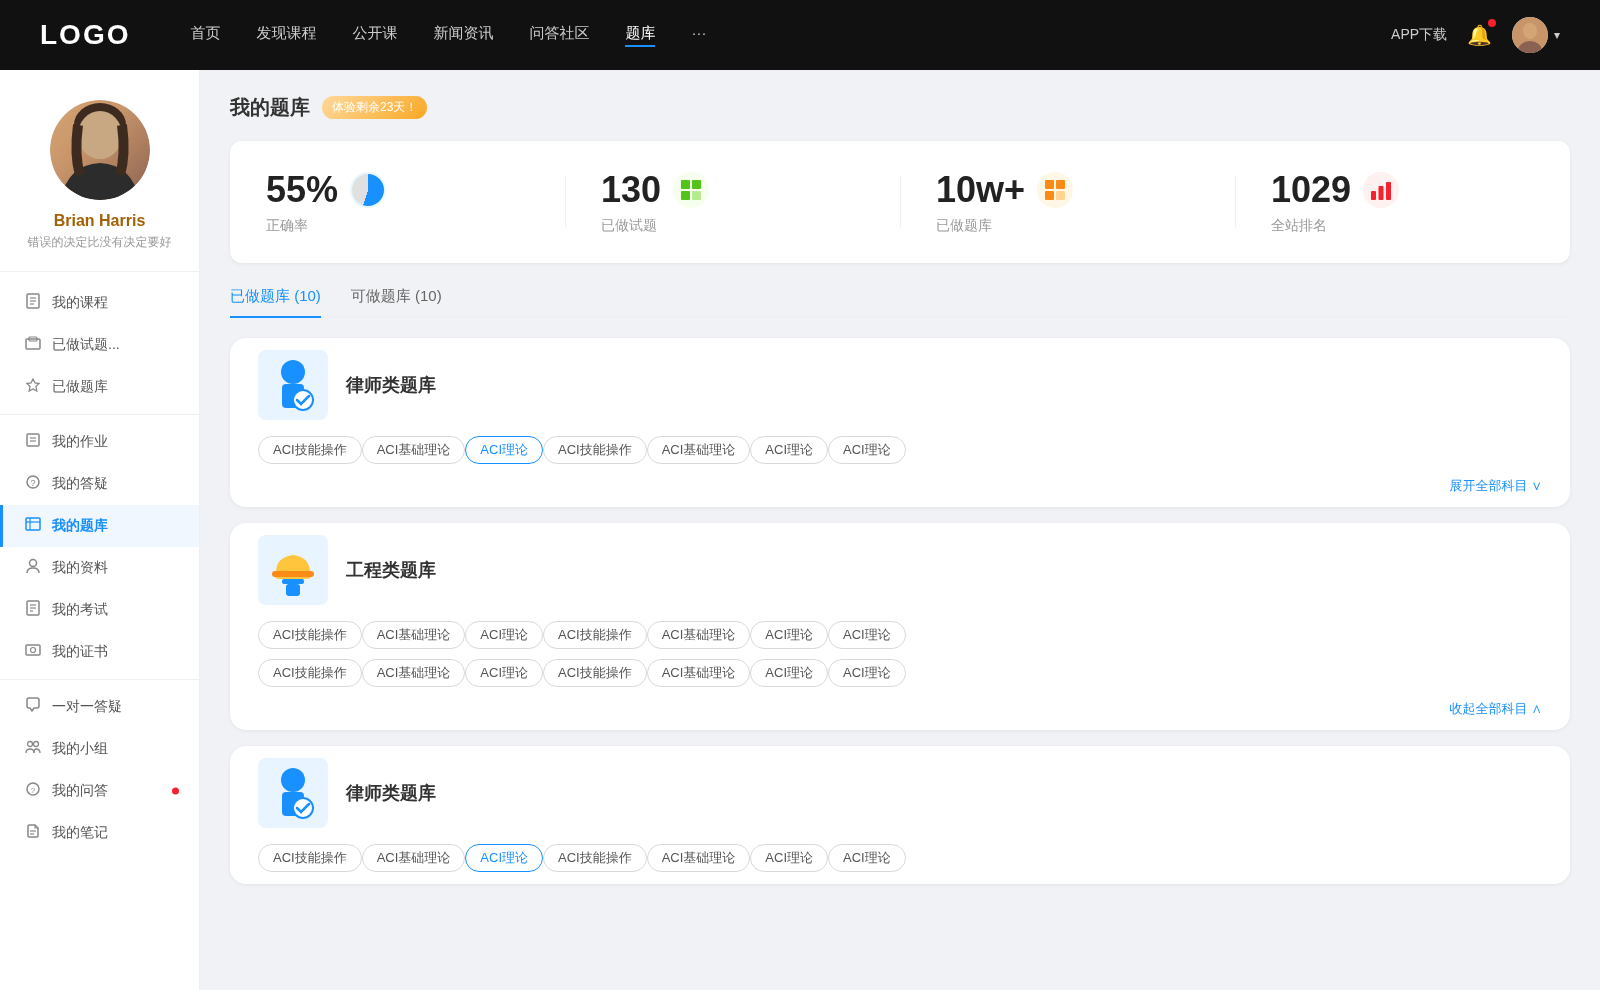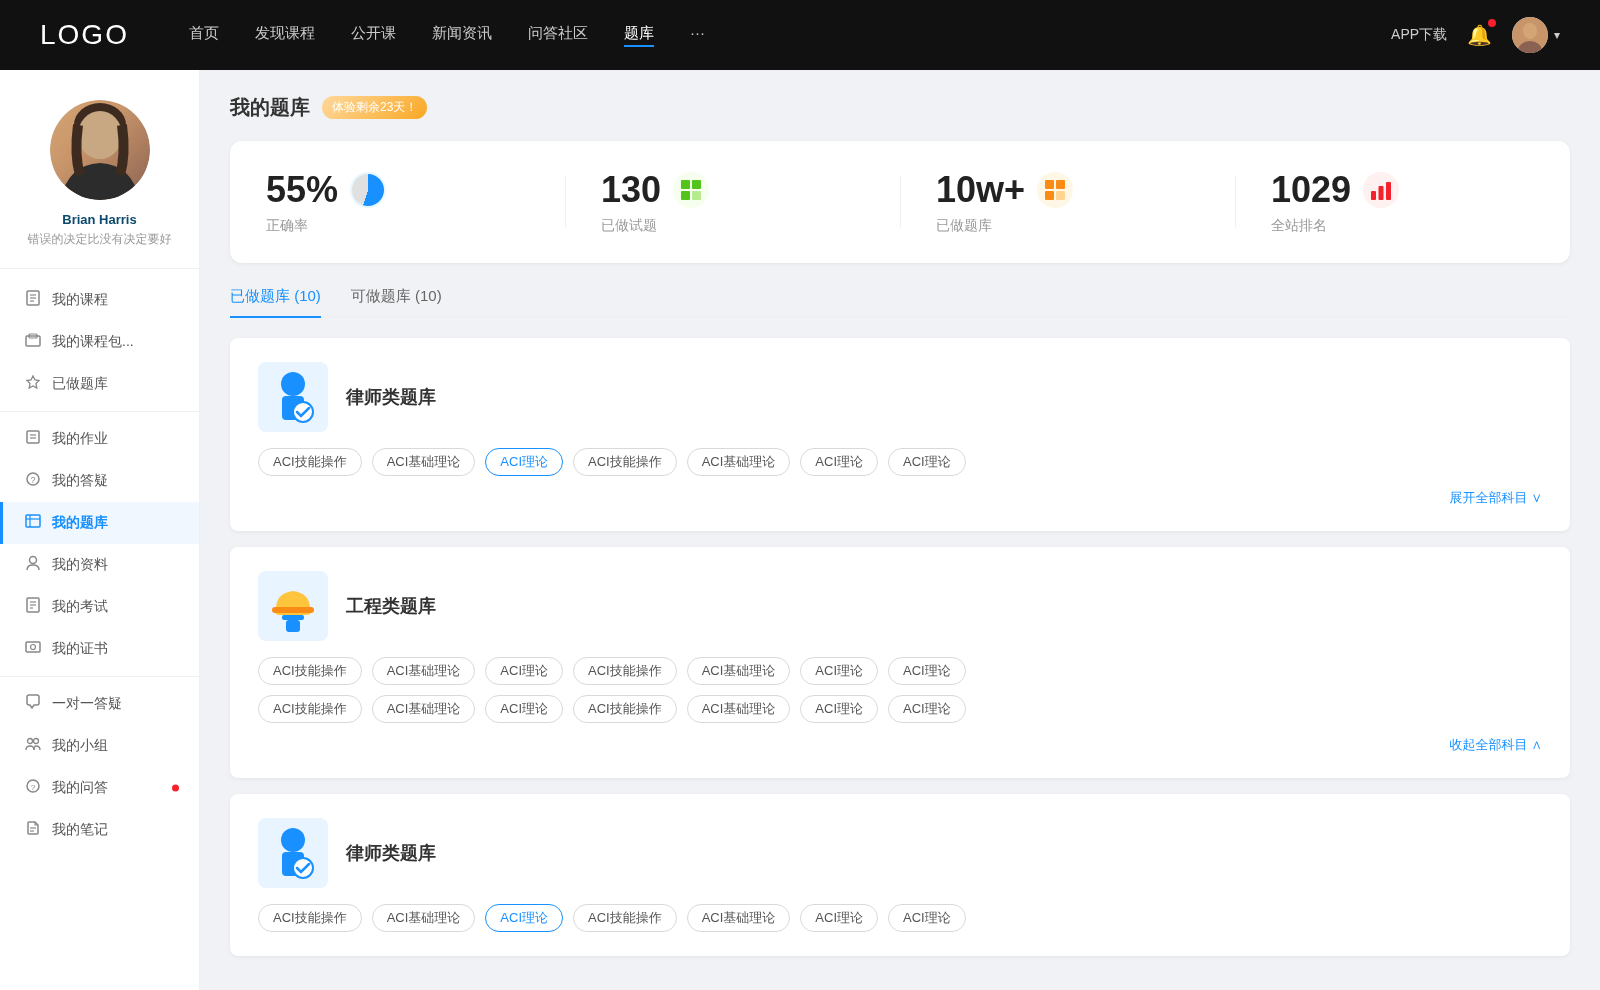--- a/index.html
+++ b/index.html
@@ -10,21 +10,21 @@
       background: #111;
       height: 70px;
       display: flex;
       align-items: center;
       padding: 0 40px;
       gap: 40px;
       position: fixed;
       top: 0; left: 0; right: 0;
       z-index: 100;
     }
-    .navbar-logo { color: #fff; font-size: 28px; font-weight: normal; letter-spacing: 2px; margin-right: 20px; }
+    .navbar-logo { color: #fff; font-size: 28px; font-weight: bold; letter-spacing: 2px; margin-right: 20px; }
     .navbar-links { display: flex; gap: 36px; flex: 1; }
     .navbar-link { color: #ccc; font-size: 15px; cursor: pointer; text-decoration: none; }
     .navbar-link.active { color: #fff; border-bottom: 2px solid #1890ff; padding-bottom: 2px; }
     .navbar-right { display: flex; align-items: center; gap: 20px; }
     .navbar-app { color: #ccc; font-size: 14px; cursor: pointer; }
     .bell-icon { color: #ccc; font-size: 20px; cursor: pointer; position: relative; }
     .bell-badge { position: absolute; top: -4px; right: -4px; width: 8px; height: 8px; background: #f5222d; border-radius: 50%; }
     .avatar-wrap { display: flex; align-items: center; gap: 6px; cursor: pointer; }
     .avatar-img { width: 36px; height: 36px; border-radius: 50%; background: #ccc; overflow: hidden; }
     .chevron { color: #ccc; font-size: 12px; }
@@ -45,21 +45,21 @@
     .profile-avatar { width: 100px; height: 100px; border-radius: 50%; background: #e8e8e8; overflow: hidden; margin-bottom: 12px; }
     .profile-avatar-inner {
       width: 100%;
       height: 100%;
       background: linear-gradient(135deg, #d4a574 0%, #c8956a 40%, #8b6252 100%);
       border-radius: 50%;
       display: flex; align-items: center; justify-content: center;
       overflow: hidden;
     }
     
-    .profile-name { font-size: 13px; font-weight: 600; color: #0c4a6e; margin-bottom: 4px; }
+    .profile-name { font-size: 16px; font-weight: 600; color: #a16207; margin-bottom: 4px; }
     .profile-motto { font-size: 12px; color: #999; text-align: center; }
 
     .sidebar-menu { padding: 10px 0; }
     .sidebar-item {
       display: flex; align-items: center;
       padding: 11px 24px;
       cursor: pointer;
       color: #555;
       font-size: 14px;
       gap: 10px;
@@ -128,35 +128,35 @@
     .tab-item.active { color: #1890ff; }
     .tab-item.active::after {
       content: '';
       position: absolute; bottom: -2px; left: 0; right: 0;
       height: 2px; background: #1890ff;
     }
 
     
     .qbank-card {
       background: #fff;
-      border-radius: 8px;
+      border-radius: 16px;
       margin-bottom: 16px;
-      padding: 24px 28px;
+      padding: 12px 28px;
       box-shadow: 0 1px 4px rgba(0,0,0,0.06);
     }
     .qbank-card-header { display: flex; align-items: center; gap: 18px; margin-bottom: 16px; }
     .qbank-icon-wrap {
       width: 70px; height: 70px;
       background: #e8f4ff;
       border-radius: 8px;
       display: flex; align-items: center; justify-content: center;
       flex-shrink: 0;
     }
     .qbank-title { font-size: 18px; font-weight: 600; color: #333; }
-    .qbank-tags { display: flex; flex-wrap: wrap; gap: 10px; align-items: center; }
+    .qbank-tags { display: flex; flex-wrap: wrap; align-items: center; }
     .tag {
       border: 1px solid #d9d9d9;
       border-radius: 20px;
       padding: 4px 14px;
       font-size: 13px;
       color: #555;
       cursor: pointer;
     }
     .tag.active { border-color: #1890ff; color: #1890ff; background: #fff; }
     .qbank-footer { text-align: right; margin-top: 12px; }
@@ -237,21 +237,21 @@
         <span>我的课程</span>
       </div>
 
       <div class="sidebar-item">
         <span class="sidebar-icon">
           <svg width="16" height="16" viewBox="0 0 16 16">
               <rect x="1" y="4" width="14" height="10" rx="1" fill="none" stroke="#888" stroke-width="1.5"></rect>
               <rect x="4" y="2" width="8" height="4" rx="1" fill="none" stroke="#888" stroke-width="1.2"></rect>
             </svg>
         </span>
-        <span>我的课程包...</span>
+        <span>已做试题...</span>
       </div>
 
       <div class="sidebar-item">
         <span class="sidebar-icon">
           <svg width="16" height="16" viewBox="0 0 16 16">
               <polygon points="8,2 10,6 14,6.5 11,9.5 11.8,14 8,12 4.2,14 5,9.5 2,6.5 6,6" fill="none" stroke="#888" stroke-width="1.3"></polygon>
             </svg>
         </span>
         <span>已做题库</span>
       </div>

